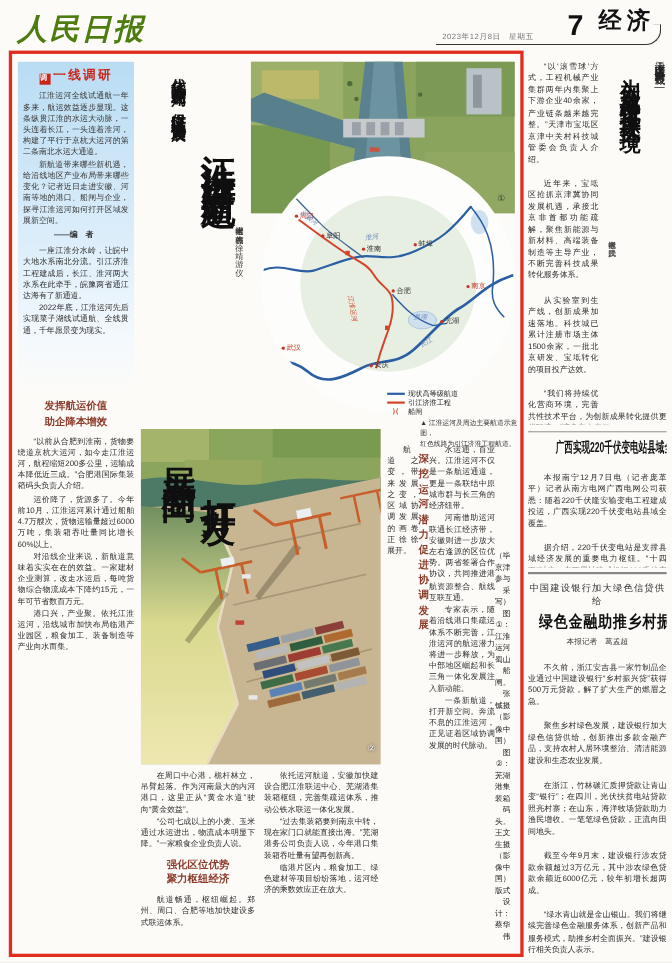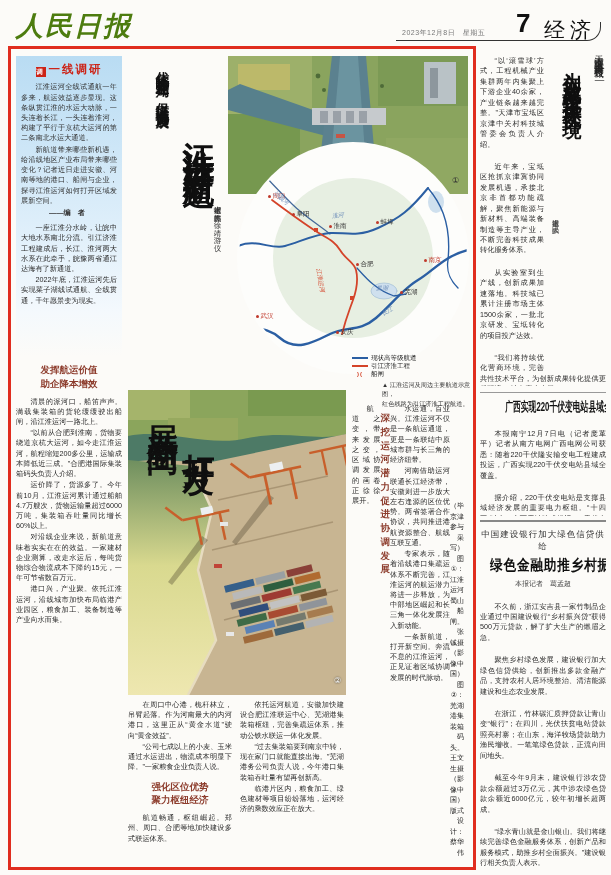--- a/index.html
+++ b/index.html
@@ -5,21 +5,21 @@
   html,body{margin:0;padding:0;background:#e8e6e1;}
   .page{position:relative;width:611px;height:875px;background:#fcfbf8;overflow:hidden;
         font-family:"Liberation Sans","DejaVu Sans",sans-serif;color:#222;}
   
   .masthead{position:absolute;left:16px;top:8px;font-family:"DejaVu Serif",serif;
     font-style:italic;font-weight:bold;font-size:27px;color:#4d7c0f;letter-spacing:2px;}
   .hdr-bracket{position:absolute;left:396px;top:22px;width:204px;height:18px;
     border-bottom:1.5px solid #333;border-right:1.5px solid #333;border-bottom-right-radius:14px;}
   .hdr-date{position:absolute;left:402px;top:28px;font-size:7px;color:#777;letter-spacing:.5px;}
   .hdr-pageno{position:absolute;left:516px;top:8px;font-size:26px;font-weight:bold;color:#111;}
-  .hdr-section{position:absolute;left:544px;top:16px;font-size:21px;font-weight:normal;color:#111;letter-spacing:5px;}
+  .hdr-section{position:absolute;left:544px;top:4px;font-size:21px;font-weight:bold;color:#111;letter-spacing:5px;}
   
   .red-box{position:absolute;left:8px;top:46px;width:462px;height:818px;border:3.5px solid #e02d1f;background:#fcfbf8;}
   .col{position:absolute;overflow:hidden;font-size:7.2px;line-height:1.42;text-align:justify;color:#2b2b2b;}
   .col p{margin:0 0 1px;text-indent:2em;}
   
   .col1{left:16px;top:56px;width:106px;height:804px;}
   .blue-box{height:300px;overflow:hidden;background:linear-gradient(#b9dcf3,#ddeefa 55%,#f4f9fd 85%,#fcfbf8);
     padding:5px 5px 0;box-sizing:border-box;}
   .blue-title{text-align:center;font-weight:bold;font-size:11.5px;color:#cc2418;letter-spacing:2px;margin-bottom:5px;}
   .blue-title .icon{display:inline-block;width:10px;height:10px;background:#cc2418;color:#fff;
@@ -116,21 +116,20 @@
       <div>
           <p>一座江淮分水岭，让皖中大地水系南北分流。引江济淮工程建成后，长江、淮河两大水系在此牵手，皖豫两省通江达海有了新通道。</p>
           <p>2022年底，江淮运河先后实现菜子湖线试通航、全线贯通，千年愿景变为现实。</p>
         </div>
     </div>
     <div class="subhead">
       <div>发挥航运价值</div>
         <div>助企降本增效</div>
     </div>
     <div>
-        <p>清晨的派河口，船笛声声。满载集装箱的货轮缓缓驶出船闸，沿江淮运河一路北上。</p>
         <p>“以前从合肥到淮南，货物要绕道京杭大运河，如今走江淮运河，航程缩短200多公里，运输成本降低近三成。”合肥港国际集装箱码头负责人介绍。</p>
         <p>运价降了，货源多了。今年前10月，江淮运河累计通过船舶4.7万艘次，货物运输量超过6000万吨，集装箱吞吐量同比增长60%以上。</p>
         <p>对沿线企业来说，新航道意味着实实在在的效益。一家建材企业测算，改走水运后，每吨货物综合物流成本下降约15元，一年可节省数百万元。</p>
       </div>
     <div>
         <p>港口兴，产业聚。依托江淮运河，沿线城市加快布局临港产业园区，粮食加工、装备制造等产业向水而集。</p>
       </div>
   </div>
 
   <div class="kicker-v vt">优化皖豫产业布局，促进区域协调发展</div>

